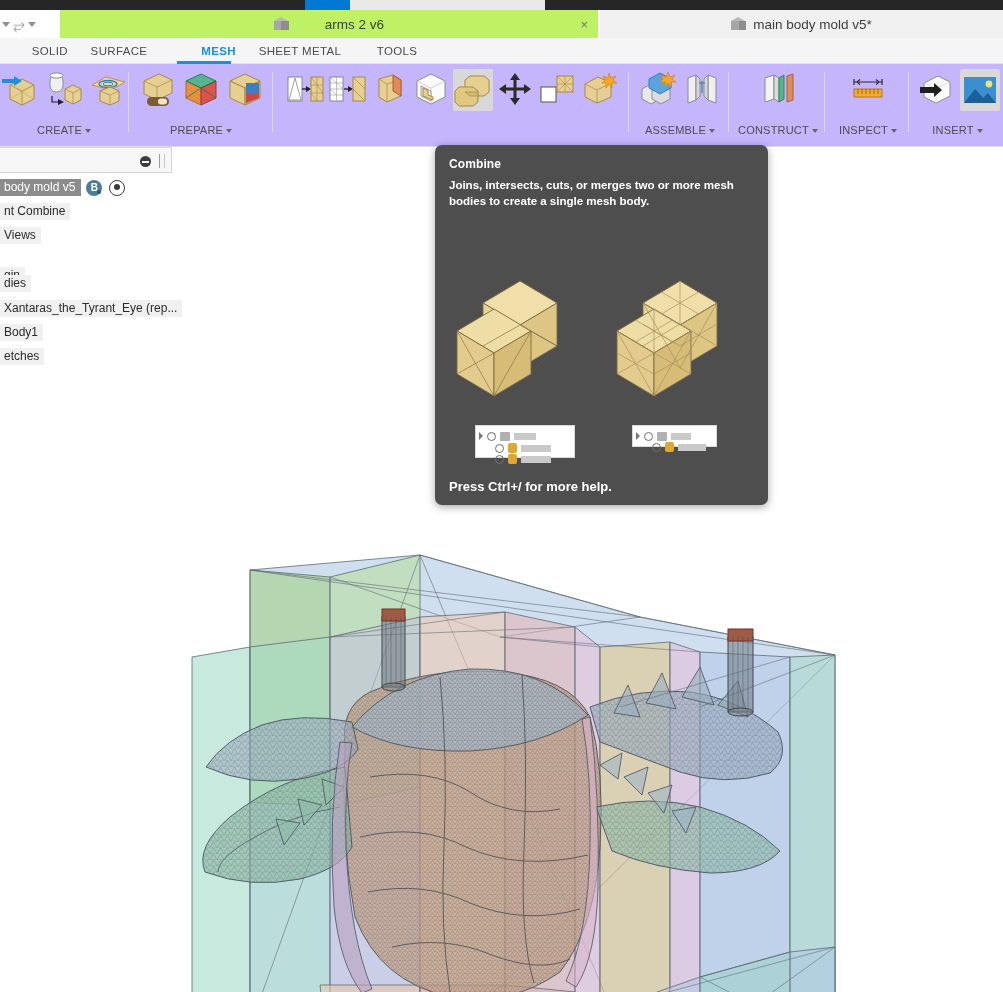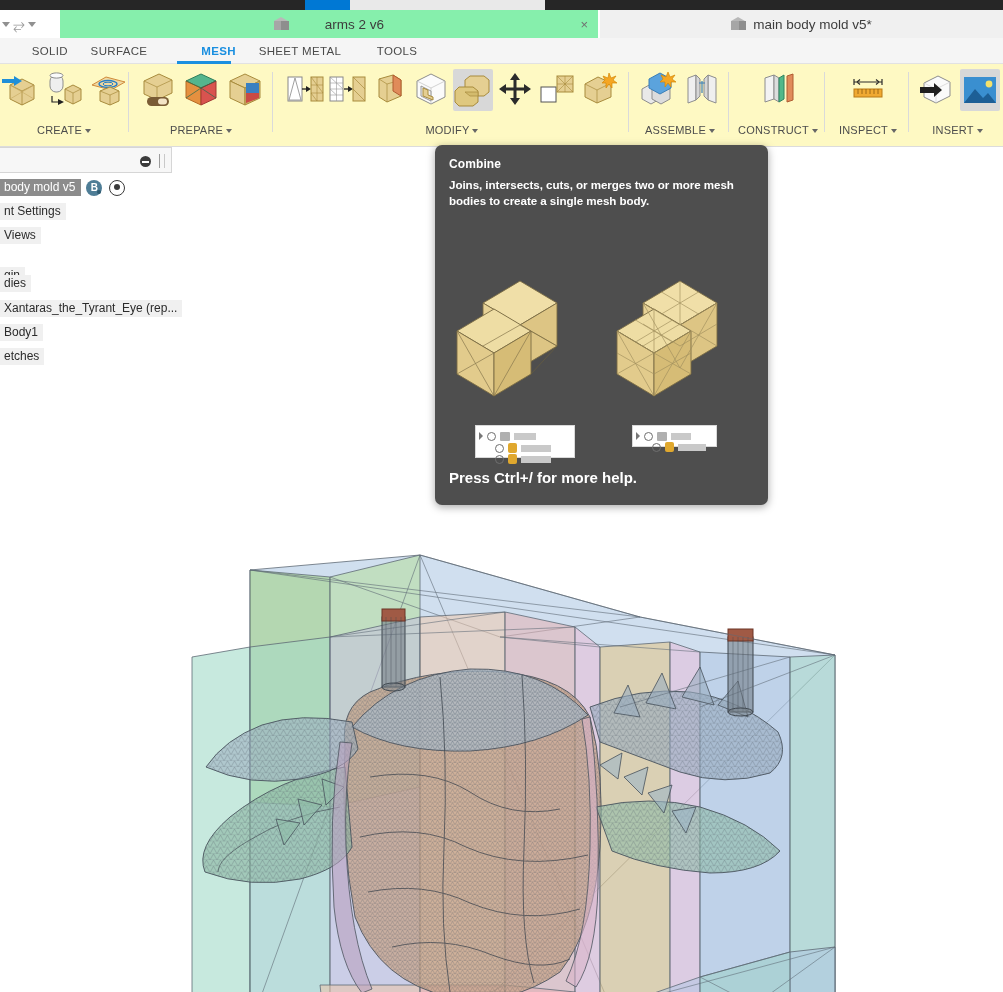--- a/index.html
+++ b/index.html
@@ -22,21 +22,21 @@
   
   .tabbar { position:absolute; top:10px; left:0; width:1003px; height:28px; background:#ffffff; }
   .navctl { position:absolute; top:10px; left:0; width:60px; height:28px;
             display:flex; align-items:center; gap:3px; padding-left:2px; }
   .caret-dn { width:0;height:0;border-left:4px solid transparent;border-right:4px solid transparent;
               border-top:5px solid #909090; }
   .redo-arrow { color:#9a9a9a; font-size:15px; line-height:1; }
 
   .doctab { position:absolute; top:10px; height:28px; display:flex; align-items:center;
             justify-content:center; gap:7px; font-size:13.5px; color:#3d3d3d; }
-  .doctab.inactive { background:#86efac;gap:36px; }
+  .doctab.inactive { background:#bef264;gap:36px; }
   .doctab.active { background:#f0f0f0; }
   .cubeicon { width:15px; height:15px; position:relative; display:inline-block; flex:none; }
   .cubeicon i { position:absolute; display:block; }
   .cubeicon .top { left:0; top:0; width:0; height:0;
      border-left:7.5px solid transparent; border-right:7.5px solid transparent; border-bottom:4px solid #b8b8b8; }
   .cubeicon .lf { left:0; top:4px; width:7.5px; height:9px; background:#a6a6a6; }
   .cubeicon .rt { left:7.5px; top:4px; width:7.5px; height:9px; background:#8e8e8e; }
   .tabclose { position:absolute; right:10px; top:50%; transform:translateY(-50%);
               font-size:13px; color:#707070; line-height:1; cursor:pointer; }
 
@@ -45,21 +45,21 @@
              background:#f5f5f5; border-bottom:1px solid #e2e2e2; }
   .ribtab { position:absolute; top:0; height:26px; display:flex; align-items:center;
             justify-content:center; font-size:11.5px; letter-spacing:.35px;
             color:#4a4a4a; cursor:pointer; }
   .ribtab.sel { color:#1a8fe0; font-weight:600; }
   .ribtab.sel::after { content:""; position:absolute; left:8%; right:8%; bottom:0;
                        height:3px; background:#1a8fe0; }
 
   
   .ribbon { position:absolute; top:64px; left:0; width:1003px; height:83px;
-            background:#fef9c3; border-bottom:1px solid #dcdcdc; }
+            background:#c4b5fd; border-bottom:1px solid #dcdcdc; }
   .grp { position:absolute; top:0; height:83px; }
   .grp .icons { position:absolute; top:2px; left:0; right:0; height:48px;
                 display:flex; align-items:center; justify-content:center; gap:4px; }
   .grp .glabel { position:absolute; bottom:11px; left:0; right:0; text-align:center;
                  font-size:11px; color:#4d4d4d; letter-spacing:.2px; }
   .grp .glabel .cv { display:inline-block; margin-left:3px;
       width:0;height:0;border-left:3.5px solid transparent;border-right:3.5px solid transparent;
       border-top:4.5px solid #666; vertical-align:middle; }
   .vsep { position:absolute; top:8px; width:1px; height:60px; background:#dadada; }
   .ico { width:40px; height:42px; position:relative; flex:none; cursor:pointer; }
@@ -100,21 +100,21 @@
   .tooltip { position:absolute; left:435px; top:145px; width:333px; height:360px;
              background:#4e4e4e; border-radius:7px; z-index:40;
              box-shadow:0 2px 9px rgba(0,0,0,.35); color:#ffffff; }
   .tt-title { position:absolute; left:14px; top:12px; font-size:12px; font-weight:bold;
               letter-spacing:.1px; }
   .tt-p { position:absolute; left:14px; right:14px; font-size:11.6px; font-weight:bold;
           line-height:15.5px; letter-spacing:-.05px; }
   .tt-p1 { top:32px; }
   .tt-p2 { top:78px; }
   .tt-art { position:absolute; left:0; top:118px; width:333px; height:222px; }
-  .tt-footer { position:absolute; left:14px; bottom:19px; font-size:15px; font-weight:bold; }
+  .tt-footer { position:absolute; left:14px; bottom:11px; font-size:13px; font-weight:bold; }
   .minitree { position:absolute; background:#ffffff; border:1px solid #d9d9d9; }
   .mt-row { position:absolute; display:flex; align-items:center; gap:4px; height:12px; }
   .mt-eye { width:9px; height:9px; border-radius:50%; border:1.3px solid #6f6f6f; flex:none; }
   .mt-folder { width:10px; height:9px; background:#b0b0b0; flex:none; border-radius:1px; }
   .mt-body { width:9px; height:10px; background:#e0a82e; flex:none; border-radius:2px; }
   .mt-bar { height:7px; background:#c9c9c9; flex:none; }
   .mt-tri { width:0;height:0;border-top:4px solid transparent;border-bottom:4px solid transparent;
             border-left:4px solid #777; flex:none; }
 </style>
 </head>
@@ -301,23 +301,20 @@
           <path d="M20 7 L36 23 M36 7 L20 23 M20 15 L36 15 M28 7 L28 23" stroke="#a88b3c" stroke-width=".6" fill="none"></path>
         </svg>
       </div>
       <div class="ico">
         <svg viewBox="0 0 40 42">
           <path d="M6 15 L19 8 L32 14 L32 28 L18 34 L6 28 Z" fill="#e5cf92" stroke="#a88b3c"></path>
           <path d="M6 15 L18 21 L32 14 M18 21 L18 34" stroke="#a88b3c" fill="none" stroke-width=".7"></path>
           <path d="M30 4 L32 9 L37 7 L34 11 L38 14 L33 14 L33 19 L30 15 L27 19 L27 14 L23 14 L26 11 L24 7 L29 9 Z" fill="#f5a623" stroke="#d48806" stroke-width=".7"></path>
         </svg>
       </div>
-    </div>
-    <div class="glabel">
-      <span>MODIFY</span><span class="cv"></span>
     </div>
   </div>
   <div class="vsep" style="left:628px;"></div>
 
   <div class="grp" style="left:632px; width:96px;">
     <div class="icons">
       <div class="ico">
         <svg viewBox="0 0 40 42">
           <path d="M4 20 L13 15 L22 20 L22 30 L13 35 L4 30 Z" fill="#e9e9e9" stroke="#8d8d8d"></path>
           <path d="M14 20 L23 15 L32 20 L32 30 L23 35 L14 30 Z" fill="#dcdcdc" stroke="#8d8d8d"></path>
@@ -549,21 +546,21 @@
     <span class="grip"></span>
   </div>
 
   <div class="treerow root" style="top:32px; left:0;">
     <span class="pill">body mold v5</span>
     <span class="badge-b">B</span>
     <span class="radio-ico"></span>
   </div>
 
   <div class="treerow" style="top:56px; left:0;">
-    <span class="pill">nt Settings</span>
+    <span class="pill">nt Combine</span>
   </div>
   <div class="treerow" style="top:80px; left:0;">
     <span class="pill">Views</span>
   </div>
   <div class="treerow" style="top:120px; left:0;">
     <span class="pill">gin</span>
   </div>
   <div class="treerow" style="top:128px; left:0;">
     <span class="pill">dies</span>
   </div>

